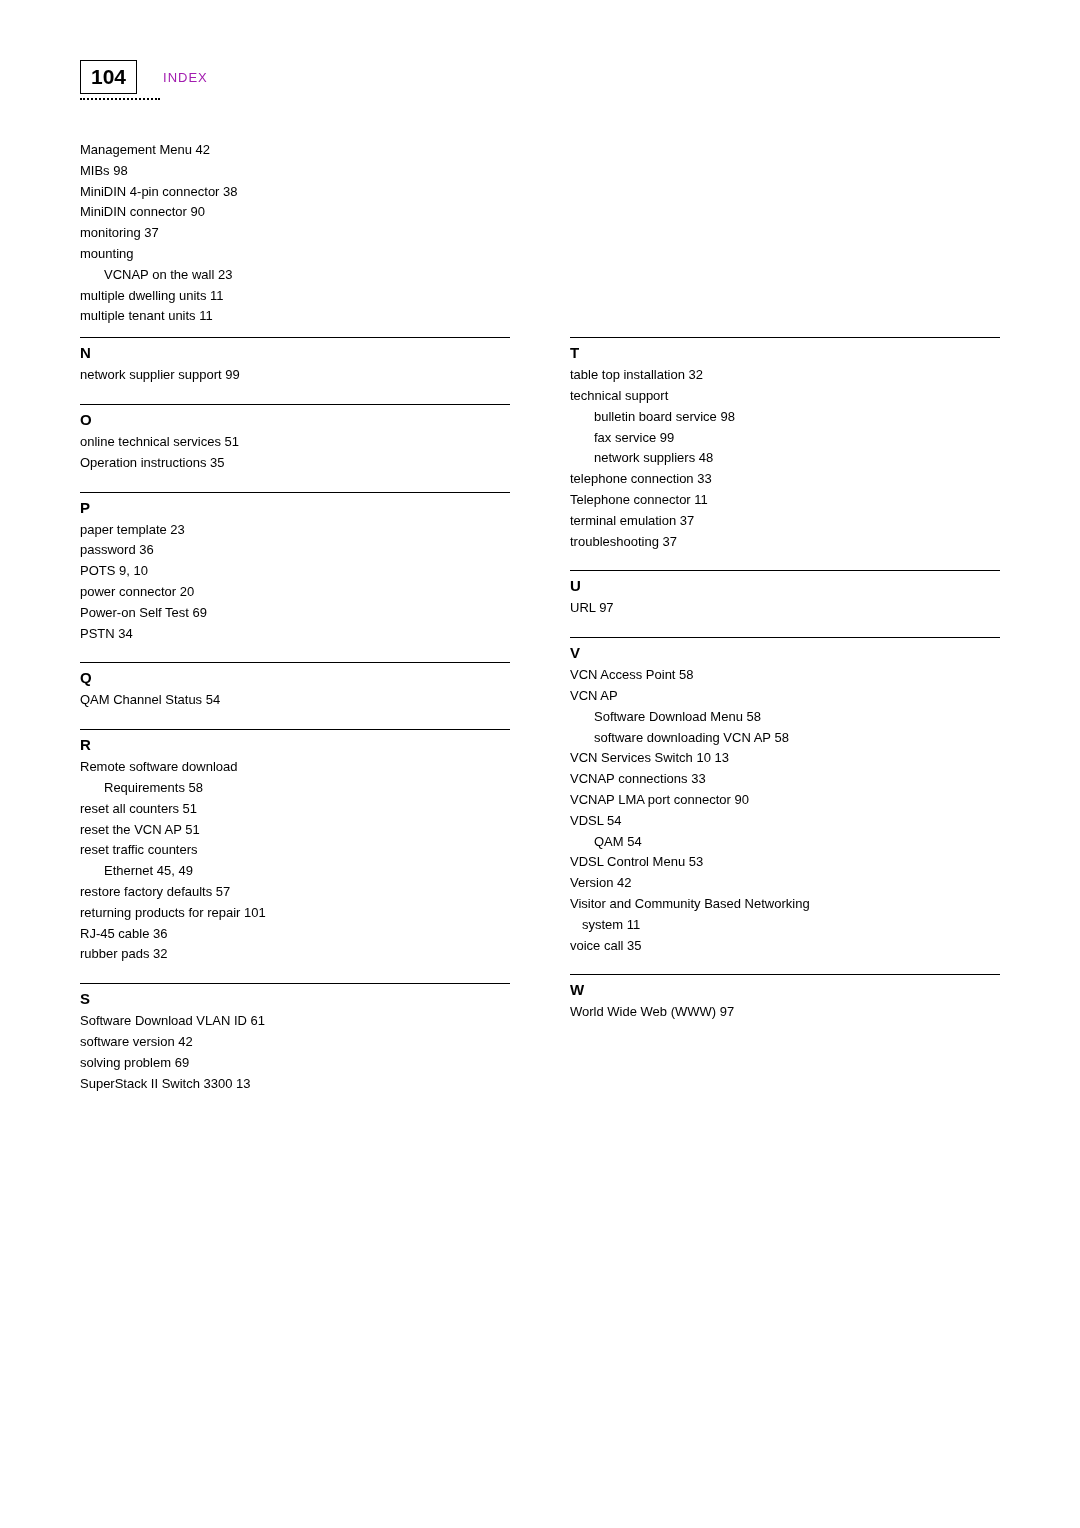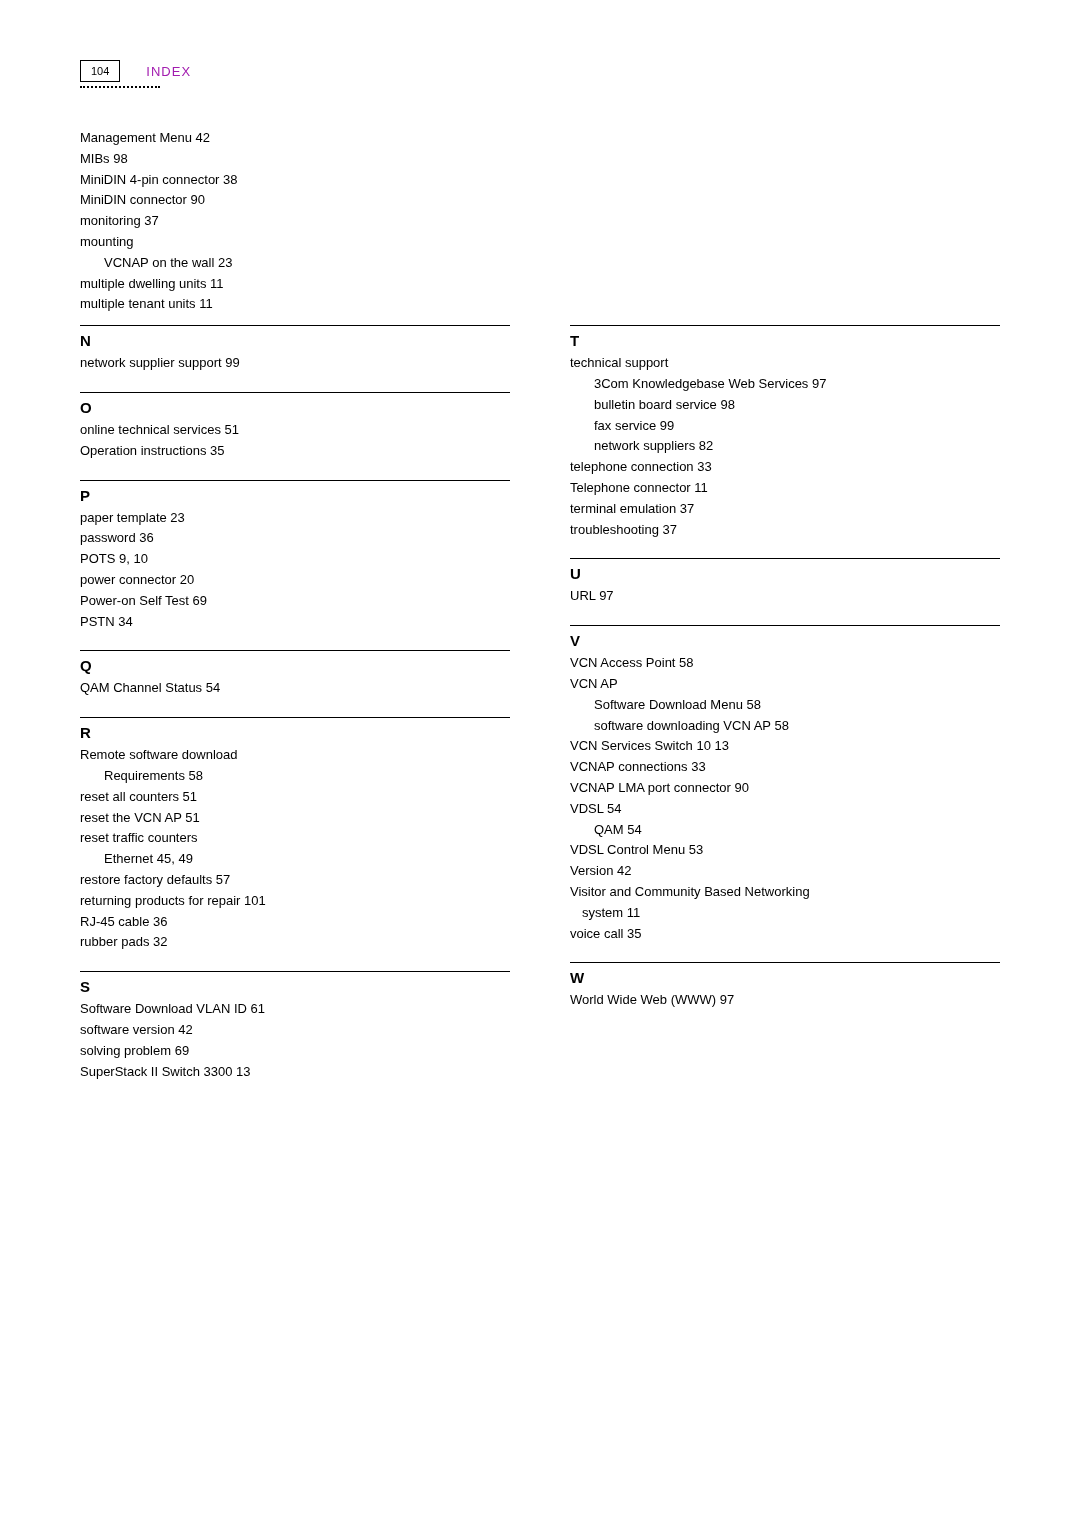--- a/index.html
+++ b/index.html
@@ -14,22 +14,22 @@
     }
     .page-header {
       display: flex;
       align-items: center;
       margin-bottom: 40px;
       border-bottom: none;
     }
     .page-number-box {
       border: 1.5px solid #000;
       padding: 4px 10px;
-      font-size: 11px;
-      font-weight: normal;
+      font-size: 21px;
+      font-weight: bold;
       margin-right: 14px;
       display: inline-block;
     }
     .page-label {
       font-size: 13px;
       letter-spacing: 1px;
       font-weight: normal;
       color: #a21caf;
     }
     .dotted-line {
@@ -144,25 +144,25 @@
         <div class="entry">Software Download VLAN ID   61</div>
         <div class="entry">software version   42</div>
         <div class="entry">solving problem   69</div>
         <div class="entry">SuperStack II Switch 3300   13</div>
       </div>
     </div>
   <div class="column" id="right-col">
       <div class="section">
         <div class="section-divider"></div>
         <div class="section-letter">T</div>
+        <div class="entry">table top installation   32</div>
         <div class="entry">technical support</div>
-        <div class="entry entry-indent">3Com Knowledgebase Web Services   97</div>
         <div class="entry entry-indent">bulletin board service   98</div>
         <div class="entry entry-indent">fax service   99</div>
-        <div class="entry entry-indent">network suppliers   82</div>
+        <div class="entry entry-indent">network suppliers   48</div>
         <div class="entry">telephone connection   33</div>
         <div class="entry">Telephone connector   11</div>
         <div class="entry">terminal emulation   37</div>
         <div class="entry">troubleshooting   37</div>
       </div>
       <div class="section">
         <div class="section-divider"></div>
         <div class="section-letter">U</div>
         <div class="entry">URL   97</div>
       </div>

